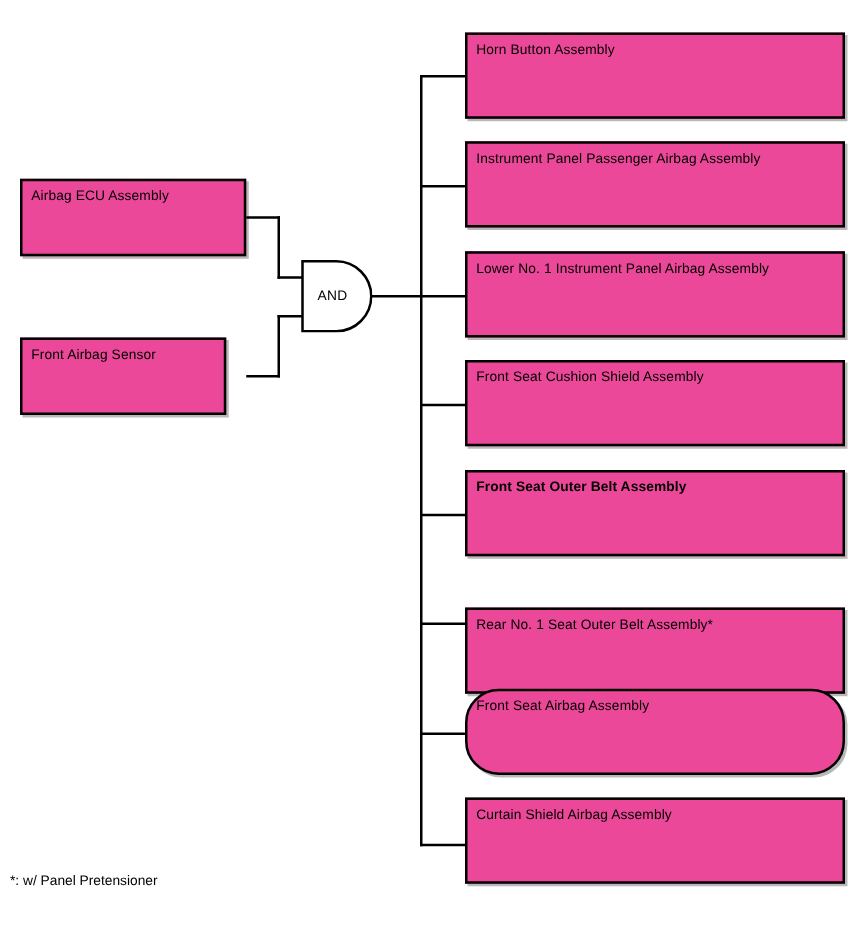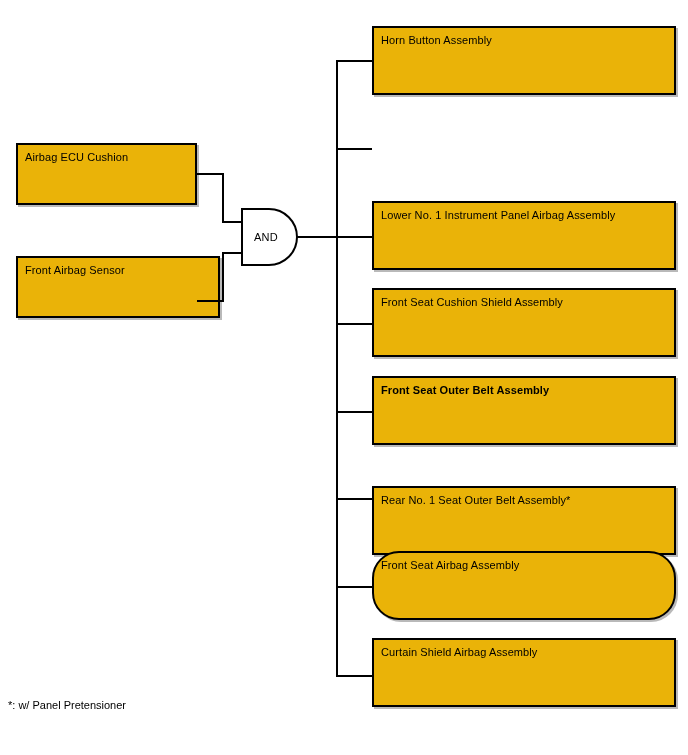--- a/index.html
+++ b/index.html
@@ -16,21 +16,21 @@
     position: relative;
     width: 688px;
     height: 755px;
     background: #ffffff;
     overflow: hidden;
   }
   
   .node-box {
     position: absolute;
     box-sizing: border-box;
-    background: #eab308;
+    background: #ec4899;
     border: 2px solid #000000;
     box-shadow: 2px 2px 0 0 #b9b9b9;
     text-align: right;
   }
   .node-label {
     position: absolute;
     left: 7px;
     top: 5px;
     font-size: 11px;
     line-height: 14px;
@@ -74,24 +74,24 @@
     white-space: nowrap;
     color: #000000;
   }
 </style>
 </head>
 <body>
 
 <div id="diagram-root">
 
   <div class="node-box" style="left:16px; top:143px; width:181px; height:62px;">
-    <span class="node-label">Airbag ECU Cushion</span>
+    <span class="node-label">Airbag ECU Assembly</span>
   </div>
 
-  <div class="node-box" style="left:16px; top:256px; width:204px; height:62px;">
+  <div class="node-box" style="left:16px; top:270px; width:165px; height:62px;">
     <span class="node-label">Front Airbag Sensor</span>
   </div>
 
   <div class="wire wire-h" style="left:197px; top:173px; width:27px;"></div>
   <div class="wire wire-v" style="left:222px; top:173px; height:50px;"></div>
   <div class="wire wire-h" style="left:222px; top:221px; width:21px;"></div>
 
   <div class="wire wire-h" style="left:197px; top:300px; width:27px;"></div>
   <div class="wire wire-v" style="left:222px; top:252px; height:50px;"></div>
   <div class="wire wire-h" style="left:222px; top:252px; width:21px;"></div>
@@ -106,20 +106,23 @@
   <div class="wire wire-h" style="left:296px; top:236px; width:76px;"></div>
 
   <div class="wire wire-v" style="left:336px; top:60px; height:617px;"></div>
 
   <div class="wire wire-h" style="left:336px; top:60px; width:36px;"></div>
   <div class="node-box" style="left:372px; top:26px; width:304px; height:69px;">
     <span class="node-label">Horn Button Assembly</span>
   </div>
 
   <div class="wire wire-h" style="left:336px; top:148px; width:36px;"></div>
+  <div class="node-box" style="left:372px; top:113px; width:304px; height:69px;">
+    <span class="node-label">Instrument Panel Passenger Airbag Assembly</span>
+  </div>
 
   <div class="node-box" style="left:372px; top:201px; width:304px; height:69px;">
     <span class="node-label">Lower No. 1 Instrument Panel Airbag Assembly</span>
   </div>
 
   <div class="wire wire-h" style="left:336px; top:323px; width:36px;"></div>
   <div class="node-box" style="left:372px; top:288px; width:304px; height:69px;">
     <span class="node-label">Front Seat Cushion Shield Assembly</span>
   </div>
 

